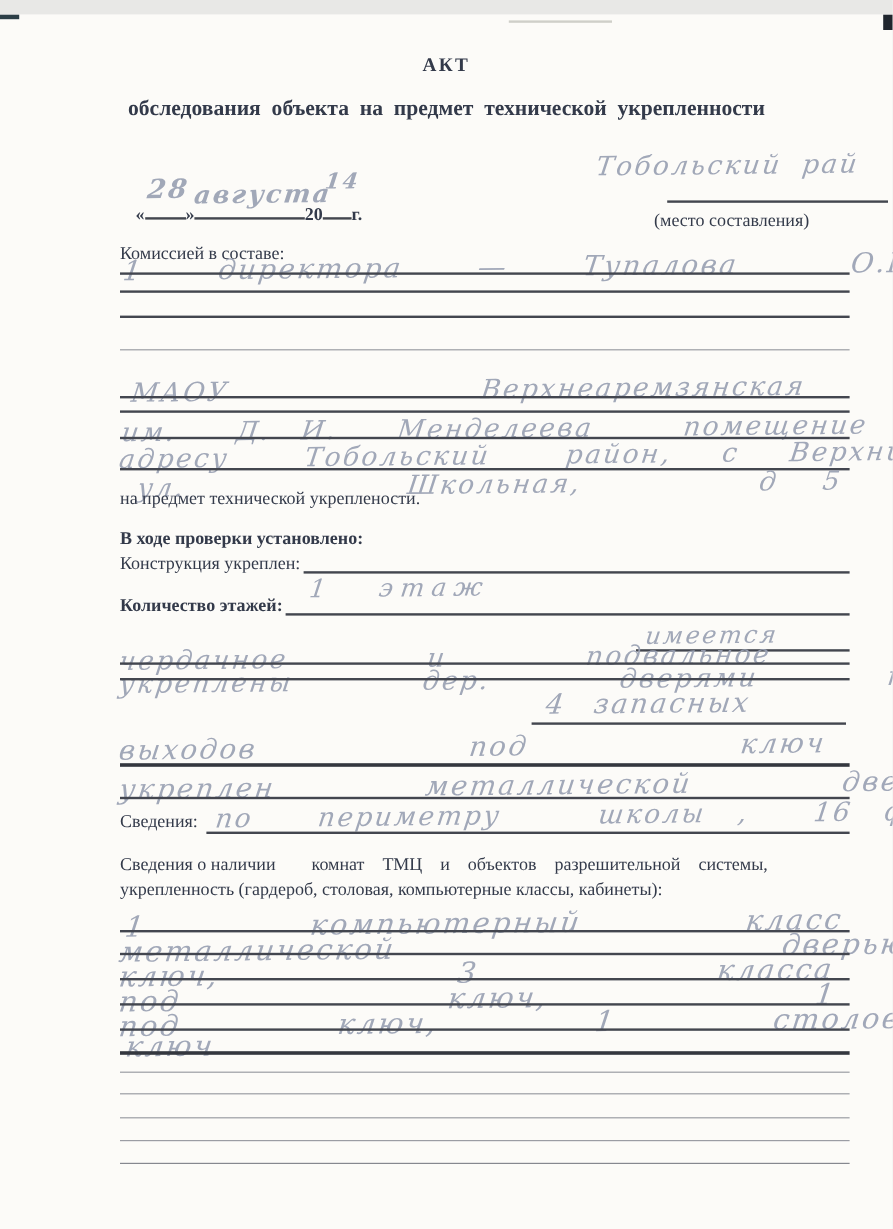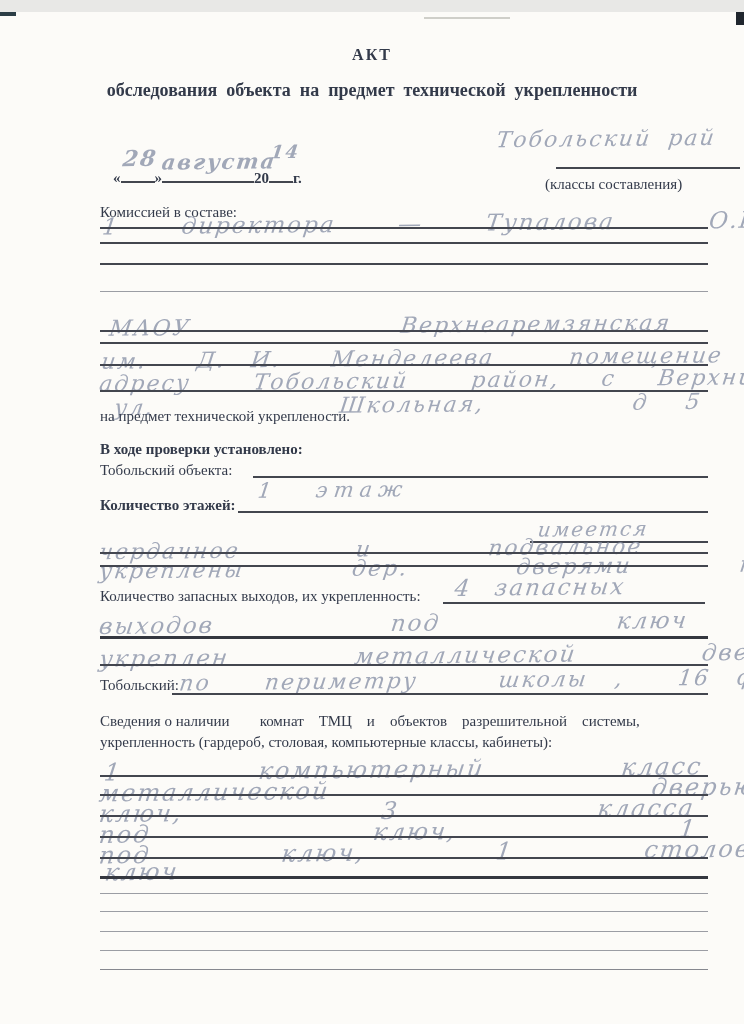--- a/index.html
+++ b/index.html
@@ -51,64 +51,63 @@
 
   <div class="printed b center" style="top:34px;font-size:16px;letter-spacing:2px;">АКТ</div>
   <div class="printed b center" style="top:68px;font-size:18px;">обследования  объекта  на  предмет  технической  укрепленности</div>
 
   <div class="daterow" style="left:98px;top:136px;">
     <span>«</span><span class="ubox" style="width:34px;height:16px;"><span class="hw" style="left:2px;top:-20px;font-size:22px;">28</span></span><span>»</span><span class="ubox" style="width:92px;height:16px;"><span class="hw" style="left:0;top:-16px;font-size:21px;">августа</span></span><span>20</span><span class="ubox" style="width:24px;height:16px;"><span class="hw" style="left:2px;top:-24px;font-size:18px;">14</span></span><span>г.</span>
   </div>
 
   <div class="hw" style="left:497px;top:114px;font-size:22px;word-spacing:8px;">Тобольский рай</div>
   <div class="line" style="left:556px;top:155px;width:184px;"></div>
-  <div class="printed" style="left:545px;top:164px;">(классы составления)</div>
+  <div class="printed" style="left:545px;top:164px;">(место составления)</div>
 
   <div class="printed" style="left:100px;top:192px;">Комиссией в составе:</div>
   <div class="hw" style="left:103px;top:198px;font-size:23px;word-spacing:22px;">1  директора  —  Тупалова   О.В.</div>
   <div class="line" style="left:100px;top:215px;width:608px;"></div>
   <div class="line" style="left:100px;top:230px;width:608px;"></div>
   <div class="line" style="left:100px;top:251px;width:608px;"></div>
   <div class="line thin" style="left:100px;top:279px;width:608px;"></div>
 
   <div class="hw" style="left:110px;top:300px;font-size:22px;word-spacing:26px;">МАОУ      Верхнеаремзянская   СОШ</div>
   <div class="line" style="left:100px;top:318px;width:608px;"></div>
   <div class="line" style="left:100px;top:330px;width:608px;"></div>
   <div class="hw" style="left:102px;top:333px;font-size:22px;word-spacing:16px;">им.  Д. И.  Менделеева   помещение   по</div>
   <div class="line" style="left:100px;top:352px;width:608px;"></div>
   <div class="hw" style="left:100px;top:355px;font-size:22px;word-spacing:12px;">адресу   Тобольский   район,  с  Верхние аремзя</div>
   <div class="line" style="left:100px;top:378px;width:608px;"></div>
   <div class="hw" style="left:115px;top:380px;font-size:22px;word-spacing:28px;">ул.     Школьная,    д 5</div>
   <div class="printed b" style="left:100px;top:429px;">В ходе проверки установлено:</div>
 
   <div class="printed" style="left:100px;top:396px;">на предмет технической укреплености.</div>
 
-  <div class="printed" style="left:100px;top:450px;">Тобольский объекта:</div>
+  <div class="printed" style="left:100px;top:450px;">Конструкция укреплен:</div>
   <div class="line" style="left:253px;top:464px;width:455px;"></div>
 
   <div class="printed" style="left:100px;top:485px;font-weight:bold;">Количество этажей:</div>
   <div class="hw" style="left:258px;top:466px;font-size:21px;letter-spacing:6px;word-spacing:26px;">1 этаж</div>
   <div class="line" style="left:238px;top:499px;width:470px;"></div>
 
   <div class="hw" style="left:538px;top:505px;font-size:20px;">имеется</div>
   <div class="line" style="left:530px;top:529px;width:178px;"></div>
   <div class="hw" style="left:100px;top:523px;font-size:22px;word-spacing:20px;">чердачное    и    подвальное    помещение</div>
   <div class="line" style="left:100px;top:540px;width:608px;"></div>
   <div class="hw" style="left:100px;top:542px;font-size:22px;word-spacing:18px;">укреплены    дер.    дверями    под    ключ</div>
   <div class="line" style="left:100px;top:553px;width:608px;"></div>
 
-  <div class="printed" style="left:100px;top:576px;">Количество запасных выходов, их укрепленность:</div>
   <div class="hw" style="left:455px;top:562px;font-size:23px;word-spacing:14px;">4 запасных</div>
   <div class="line" style="left:443px;top:590px;width:262px;"></div>
   <div class="hw" style="left:100px;top:596px;font-size:23px;word-spacing:26px;">выходов     под     ключ   —   решетки,</div>
   <div class="line thick" style="left:100px;top:624px;width:608px;"></div>
   <div class="hw" style="left:100px;top:630px;font-size:23px;word-spacing:22px;">укреплен    металлической    дверью</div>
   <div class="line" style="left:100px;top:652px;width:608px;"></div>
 
-  <div class="printed" style="left:100px;top:665px;">Тобольский:</div>
+  <div class="printed" style="left:100px;top:665px;">Сведения:</div>
   <div class="hw" style="left:180px;top:655px;font-size:22px;word-spacing:18px;">по  периметру   школы ,  16 фонарей</div>
   <div class="line" style="left:172px;top:681px;width:536px;"></div>
 
   <div class="printed" style="left:100px;top:722px;">укрепленность (гардероб, столовая, компьютерные классы, кабинеты):</div>
   <div class="printed" style="left:100px;top:701px;">Сведения о наличии        комнат    ТМЦ    и    объектов    разрешительной    системы,</div>
 
   <div class="hw" style="left:105px;top:742px;font-size:24px;word-spacing:36px;">1   компьютерный   класс   укреплен</div>
   <div class="line" style="left:100px;top:763px;width:608px;"></div>
   <div class="hw" style="left:100px;top:762px;font-size:24px;word-spacing:44px;">металлической      дверью      под</div>
   <div class="line" style="left:100px;top:782px;width:608px;"></div>

